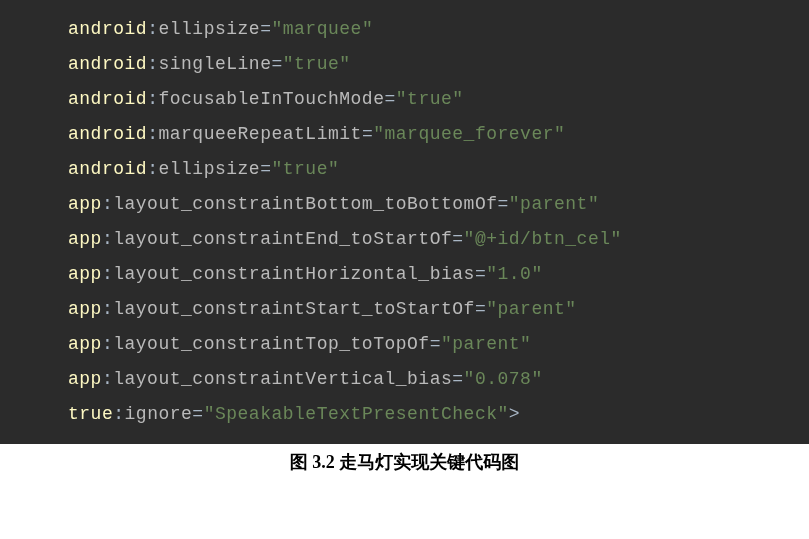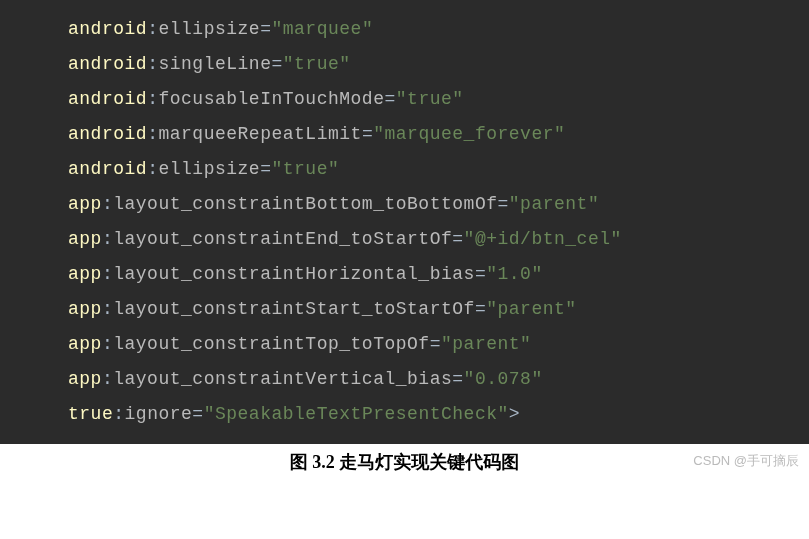--- a/index.html
+++ b/index.html
@@ -77,14 +77,13 @@
   <div class="code-line"><span class="ns">app</span><span class="colon">:</span><span class="attr">layout_constraintEnd_toStartOf</span><span class="eq">=</span><span class="val">"@+id/btn_cel"</span><span class="gt"></span></div>
   <div class="code-line"><span class="ns">app</span><span class="colon">:</span><span class="attr">layout_constraintHorizontal_bias</span><span class="eq">=</span><span class="val">"1.0"</span><span class="gt"></span></div>
   <div class="code-line"><span class="ns">app</span><span class="colon">:</span><span class="attr">layout_constraintStart_toStartOf</span><span class="eq">=</span><span class="val">"parent"</span><span class="gt"></span></div>
   <div class="code-line"><span class="ns">app</span><span class="colon">:</span><span class="attr">layout_constraintTop_toTopOf</span><span class="eq">=</span><span class="val">"parent"</span><span class="gt"></span></div>
   <div class="code-line"><span class="ns">app</span><span class="colon">:</span><span class="attr">layout_constraintVertical_bias</span><span class="eq">=</span><span class="val">"0.078"</span><span class="gt"></span></div>
   <div class="code-line"><span class="ns">true</span><span class="colon">:</span><span class="attr">ignore</span><span class="eq">=</span><span class="val">"SpeakableTextPresentCheck"</span><span class="gt">&gt;</span></div>
 </div>
 
 <div class="caption">
   <span>图 3.2  走马灯实现关键代码图</span>
-  <span class="watermark">CSDN @手可摘辰</span>
 </div>
 
 </body></html>

